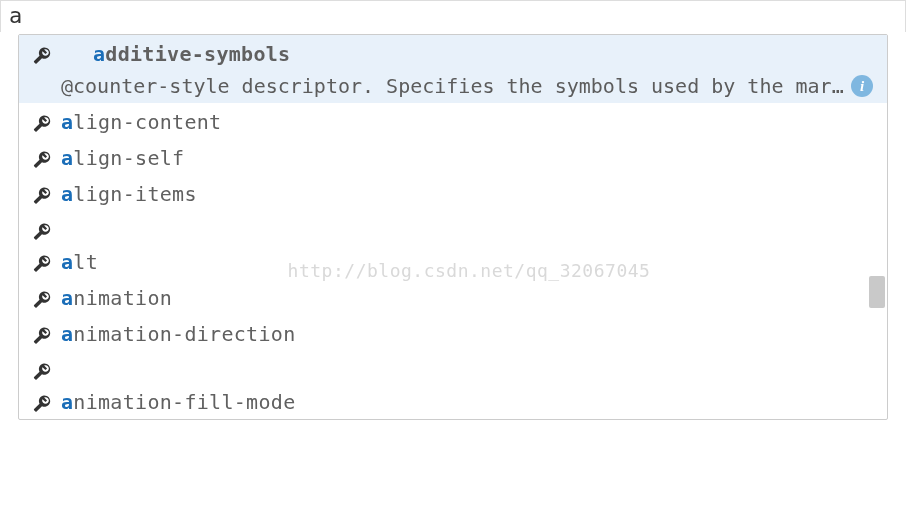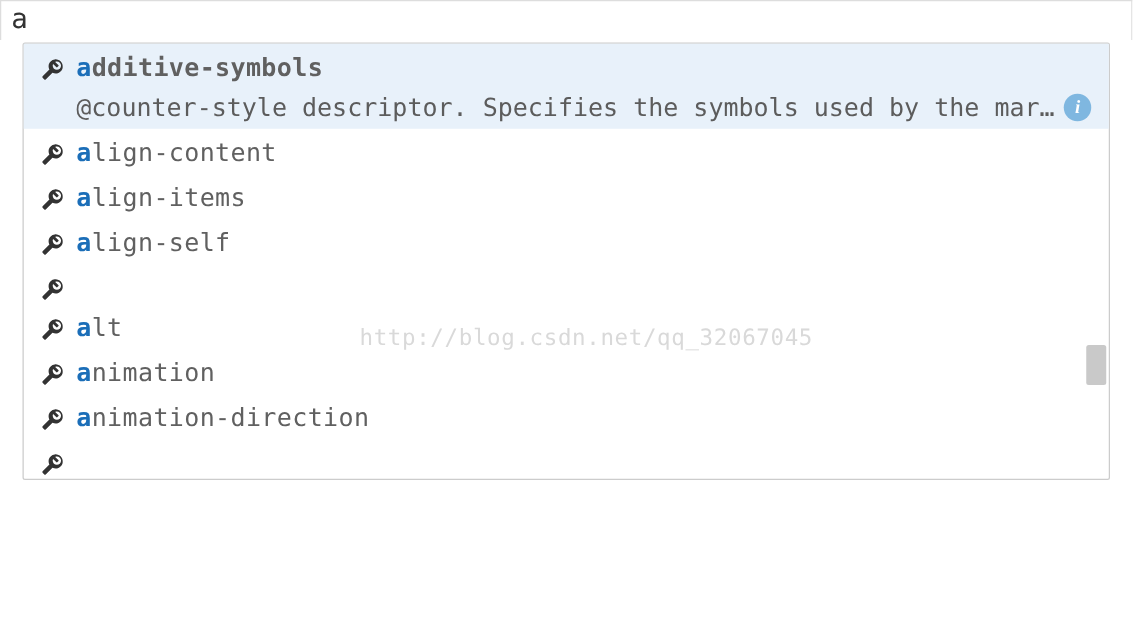--- a/index.html
+++ b/index.html
@@ -32,20 +32,21 @@
     align-items: flex-start;
     padding: 4px 14px 2px 14px;
     line-height: 1.5;
     cursor: default;
   }
   .suggest-item.selected {
     background: #e8f1fa;
   }
   .suggest-item.selected .item-text {
     font-weight: 600;
+    margin-left: 32px;
   }
   .suggest-item .icon-wrap {
     width: 26px;
     flex: 0 0 26px;
     padding-top: 6px;
     color: #333;
   }
   .suggest-item .content {
     flex: 1 1 auto;
     min-width: 0;
@@ -142,39 +143,39 @@
           <div class="item-text"><span class="prefix">a</span>lign-content</div>
         </div>
       </div>
       <div class="suggest-item">
         <span class="icon-wrap wrench">
           <svg width="20" height="20" viewBox="0 0 24 24" fill="#333">
 <path d="M22.7 19.3l-6.5-6.5c.6-1.2.9-2.6.7-4.1-.4-3-2.9-5.4-5.9-5.7-4.4-.4-8 3.2-7.6 7.6.3 3 2.7 5.5 5.7 5.9 1.5.2 2.9-.1 4.1-.7l6.5 6.5c.4.4 1 .4 1.4 0l1.6-1.6c.4-.4.4-1 0-1.4zM5 9c0-2.2 1.8-4 4-4 .6 0 1.1.1 1.6.4L7.4 8.6c-.2.2-.2.5 0 .7l1.3 1.3c.2.2.5.2.7 0l3.2-3.2c.3.5.4 1 .4 1.6 0 2.2-1.8 4-4 4S5 11.2 5 9z" transform="scale(-1,1) translate(-24,0)"></path>
 </svg>
         </span>
         <div class="content">
+          <div class="item-text"><span class="prefix">a</span>lign-self</div>
+        </div>
+      </div>
+      <div class="suggest-item">
+        <span class="icon-wrap wrench">
+          <svg width="20" height="20" viewBox="0 0 24 24" fill="#333">
+<path d="M22.7 19.3l-6.5-6.5c.6-1.2.9-2.6.7-4.1-.4-3-2.9-5.4-5.9-5.7-4.4-.4-8 3.2-7.6 7.6.3 3 2.7 5.5 5.7 5.9 1.5.2 2.9-.1 4.1-.7l6.5 6.5c.4.4 1 .4 1.4 0l1.6-1.6c.4-.4.4-1 0-1.4zM5 9c0-2.2 1.8-4 4-4 .6 0 1.1.1 1.6.4L7.4 8.6c-.2.2-.2.5 0 .7l1.3 1.3c.2.2.5.2.7 0l3.2-3.2c.3.5.4 1 .4 1.6 0 2.2-1.8 4-4 4S5 11.2 5 9z" transform="scale(-1,1) translate(-24,0)"></path>
+</svg>
+        </span>
+        <div class="content">
           <div class="item-text"><span class="prefix">a</span>lign-items</div>
         </div>
       </div>
       <div class="suggest-item">
         <span class="icon-wrap wrench">
           <svg width="20" height="20" viewBox="0 0 24 24" fill="#333">
 <path d="M22.7 19.3l-6.5-6.5c.6-1.2.9-2.6.7-4.1-.4-3-2.9-5.4-5.9-5.7-4.4-.4-8 3.2-7.6 7.6.3 3 2.7 5.5 5.7 5.9 1.5.2 2.9-.1 4.1-.7l6.5 6.5c.4.4 1 .4 1.4 0l1.6-1.6c.4-.4.4-1 0-1.4zM5 9c0-2.2 1.8-4 4-4 .6 0 1.1.1 1.6.4L7.4 8.6c-.2.2-.2.5 0 .7l1.3 1.3c.2.2.5.2.7 0l3.2-3.2c.3.5.4 1 .4 1.6 0 2.2-1.8 4-4 4S5 11.2 5 9z" transform="scale(-1,1) translate(-24,0)"></path>
 </svg>
         </span>
-        <div class="content">
-          <div class="item-text"><span class="prefix">a</span>lign-self</div>
-        </div>
-      </div>
-      <div class="suggest-item">
-        <span class="icon-wrap wrench">
-          <svg width="20" height="20" viewBox="0 0 24 24" fill="#333">
-<path d="M22.7 19.3l-6.5-6.5c.6-1.2.9-2.6.7-4.1-.4-3-2.9-5.4-5.9-5.7-4.4-.4-8 3.2-7.6 7.6.3 3 2.7 5.5 5.7 5.9 1.5.2 2.9-.1 4.1-.7l6.5 6.5c.4.4 1 .4 1.4 0l1.6-1.6c.4-.4.4-1 0-1.4zM5 9c0-2.2 1.8-4 4-4 .6 0 1.1.1 1.6.4L7.4 8.6c-.2.2-.2.5 0 .7l1.3 1.3c.2.2.5.2.7 0l3.2-3.2c.3.5.4 1 .4 1.6 0 2.2-1.8 4-4 4S5 11.2 5 9z" transform="scale(-1,1) translate(-24,0)"></path>
-</svg>
-        </span>
       </div>
       <div class="suggest-item">
         <span class="icon-wrap wrench">
           <svg width="20" height="20" viewBox="0 0 24 24" fill="#333">
 <path d="M22.7 19.3l-6.5-6.5c.6-1.2.9-2.6.7-4.1-.4-3-2.9-5.4-5.9-5.7-4.4-.4-8 3.2-7.6 7.6.3 3 2.7 5.5 5.7 5.9 1.5.2 2.9-.1 4.1-.7l6.5 6.5c.4.4 1 .4 1.4 0l1.6-1.6c.4-.4.4-1 0-1.4zM5 9c0-2.2 1.8-4 4-4 .6 0 1.1.1 1.6.4L7.4 8.6c-.2.2-.2.5 0 .7l1.3 1.3c.2.2.5.2.7 0l3.2-3.2c.3.5.4 1 .4 1.6 0 2.2-1.8 4-4 4S5 11.2 5 9z" transform="scale(-1,1) translate(-24,0)"></path>
 </svg>
         </span>
         <div class="content">
           <div class="item-text"><span class="prefix">a</span>lt</div>
         </div>
@@ -198,18 +199,28 @@
         <div class="content">
           <div class="item-text"><span class="prefix">a</span>nimation-direction</div>
         </div>
       </div>
       <div class="suggest-item">
         <span class="icon-wrap wrench">
           <svg width="20" height="20" viewBox="0 0 24 24" fill="#333">
 <path d="M22.7 19.3l-6.5-6.5c.6-1.2.9-2.6.7-4.1-.4-3-2.9-5.4-5.9-5.7-4.4-.4-8 3.2-7.6 7.6.3 3 2.7 5.5 5.7 5.9 1.5.2 2.9-.1 4.1-.7l6.5 6.5c.4.4 1 .4 1.4 0l1.6-1.6c.4-.4.4-1 0-1.4zM5 9c0-2.2 1.8-4 4-4 .6 0 1.1.1 1.6.4L7.4 8.6c-.2.2-.2.5 0 .7l1.3 1.3c.2.2.5.2.7 0l3.2-3.2c.3.5.4 1 .4 1.6 0 2.2-1.8 4-4 4S5 11.2 5 9z" transform="scale(-1,1) translate(-24,0)"></path>
 </svg>
         </span>
+      </div>
+      <div class="suggest-item">
+        <span class="icon-wrap wrench">
+          <svg width="20" height="20" viewBox="0 0 24 24" fill="#333">
+<path d="M22.7 19.3l-6.5-6.5c.6-1.2.9-2.6.7-4.1-.4-3-2.9-5.4-5.9-5.7-4.4-.4-8 3.2-7.6 7.6.3 3 2.7 5.5 5.7 5.9 1.5.2 2.9-.1 4.1-.7l6.5 6.5c.4.4 1 .4 1.4 0l1.6-1.6c.4-.4.4-1 0-1.4zM5 9c0-2.2 1.8-4 4-4 .6 0 1.1.1 1.6.4L7.4 8.6c-.2.2-.2.5 0 .7l1.3 1.3c.2.2.5.2.7 0l3.2-3.2c.3.5.4 1 .4 1.6 0 2.2-1.8 4-4 4S5 11.2 5 9z" transform="scale(-1,1) translate(-24,0)"></path>
+</svg>
+        </span>
+        <div class="content">
+          <div class="item-text"><span class="prefix">a</span>nimation-fill-mode</div>
+        </div>
       </div>
     </div>
   <div class="scrollbar-thumb"></div>
 </div>
 
 <div class="watermark">http://blog.csdn.net/qq_32067045</div>
 
 </body></html>

